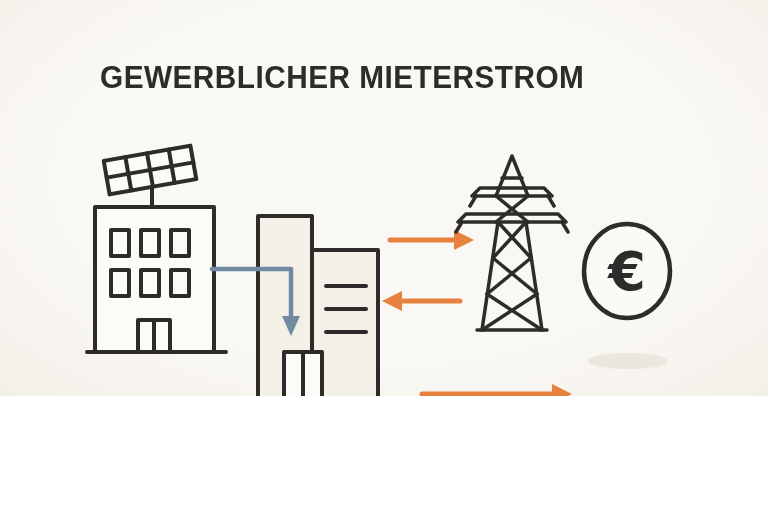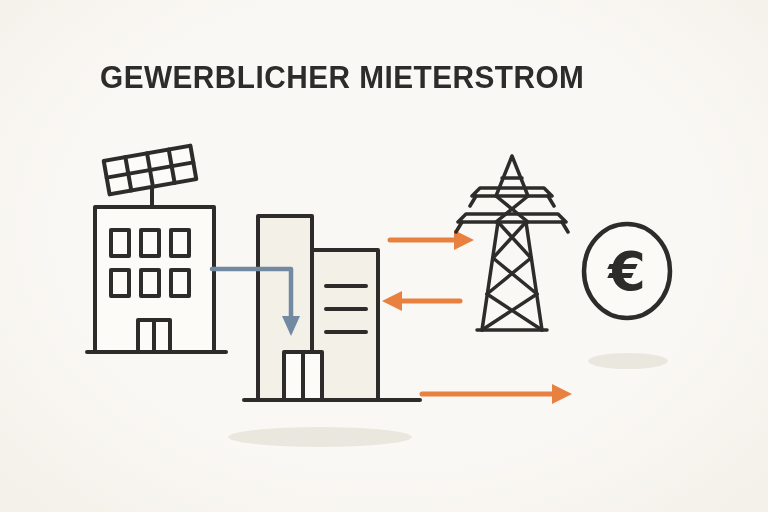--- a/index.html
+++ b/index.html
@@ -1,20 +1,20 @@
 <!DOCTYPE html>
 <html><head>
 <meta charset="utf-8">
 <style>
   html, body { margin: 0; padding: 0; }
   body { font-family: "Liberation Sans", sans-serif; }
   .stage {
     position: relative;
     width: 768px;
-    height: 512px;
+    height: 396px;
     overflow: hidden;
     background: radial-gradient(ellipse at 50% 45%, #faf8f4 60%, #f3f0e9 100%);
   }
   .stage svg { position: absolute; left: 0; top: 0; }
   .title {
     position: absolute;
     left: 100px;
     top: 60px;
     font-weight: bold;
     font-size: 31px;

